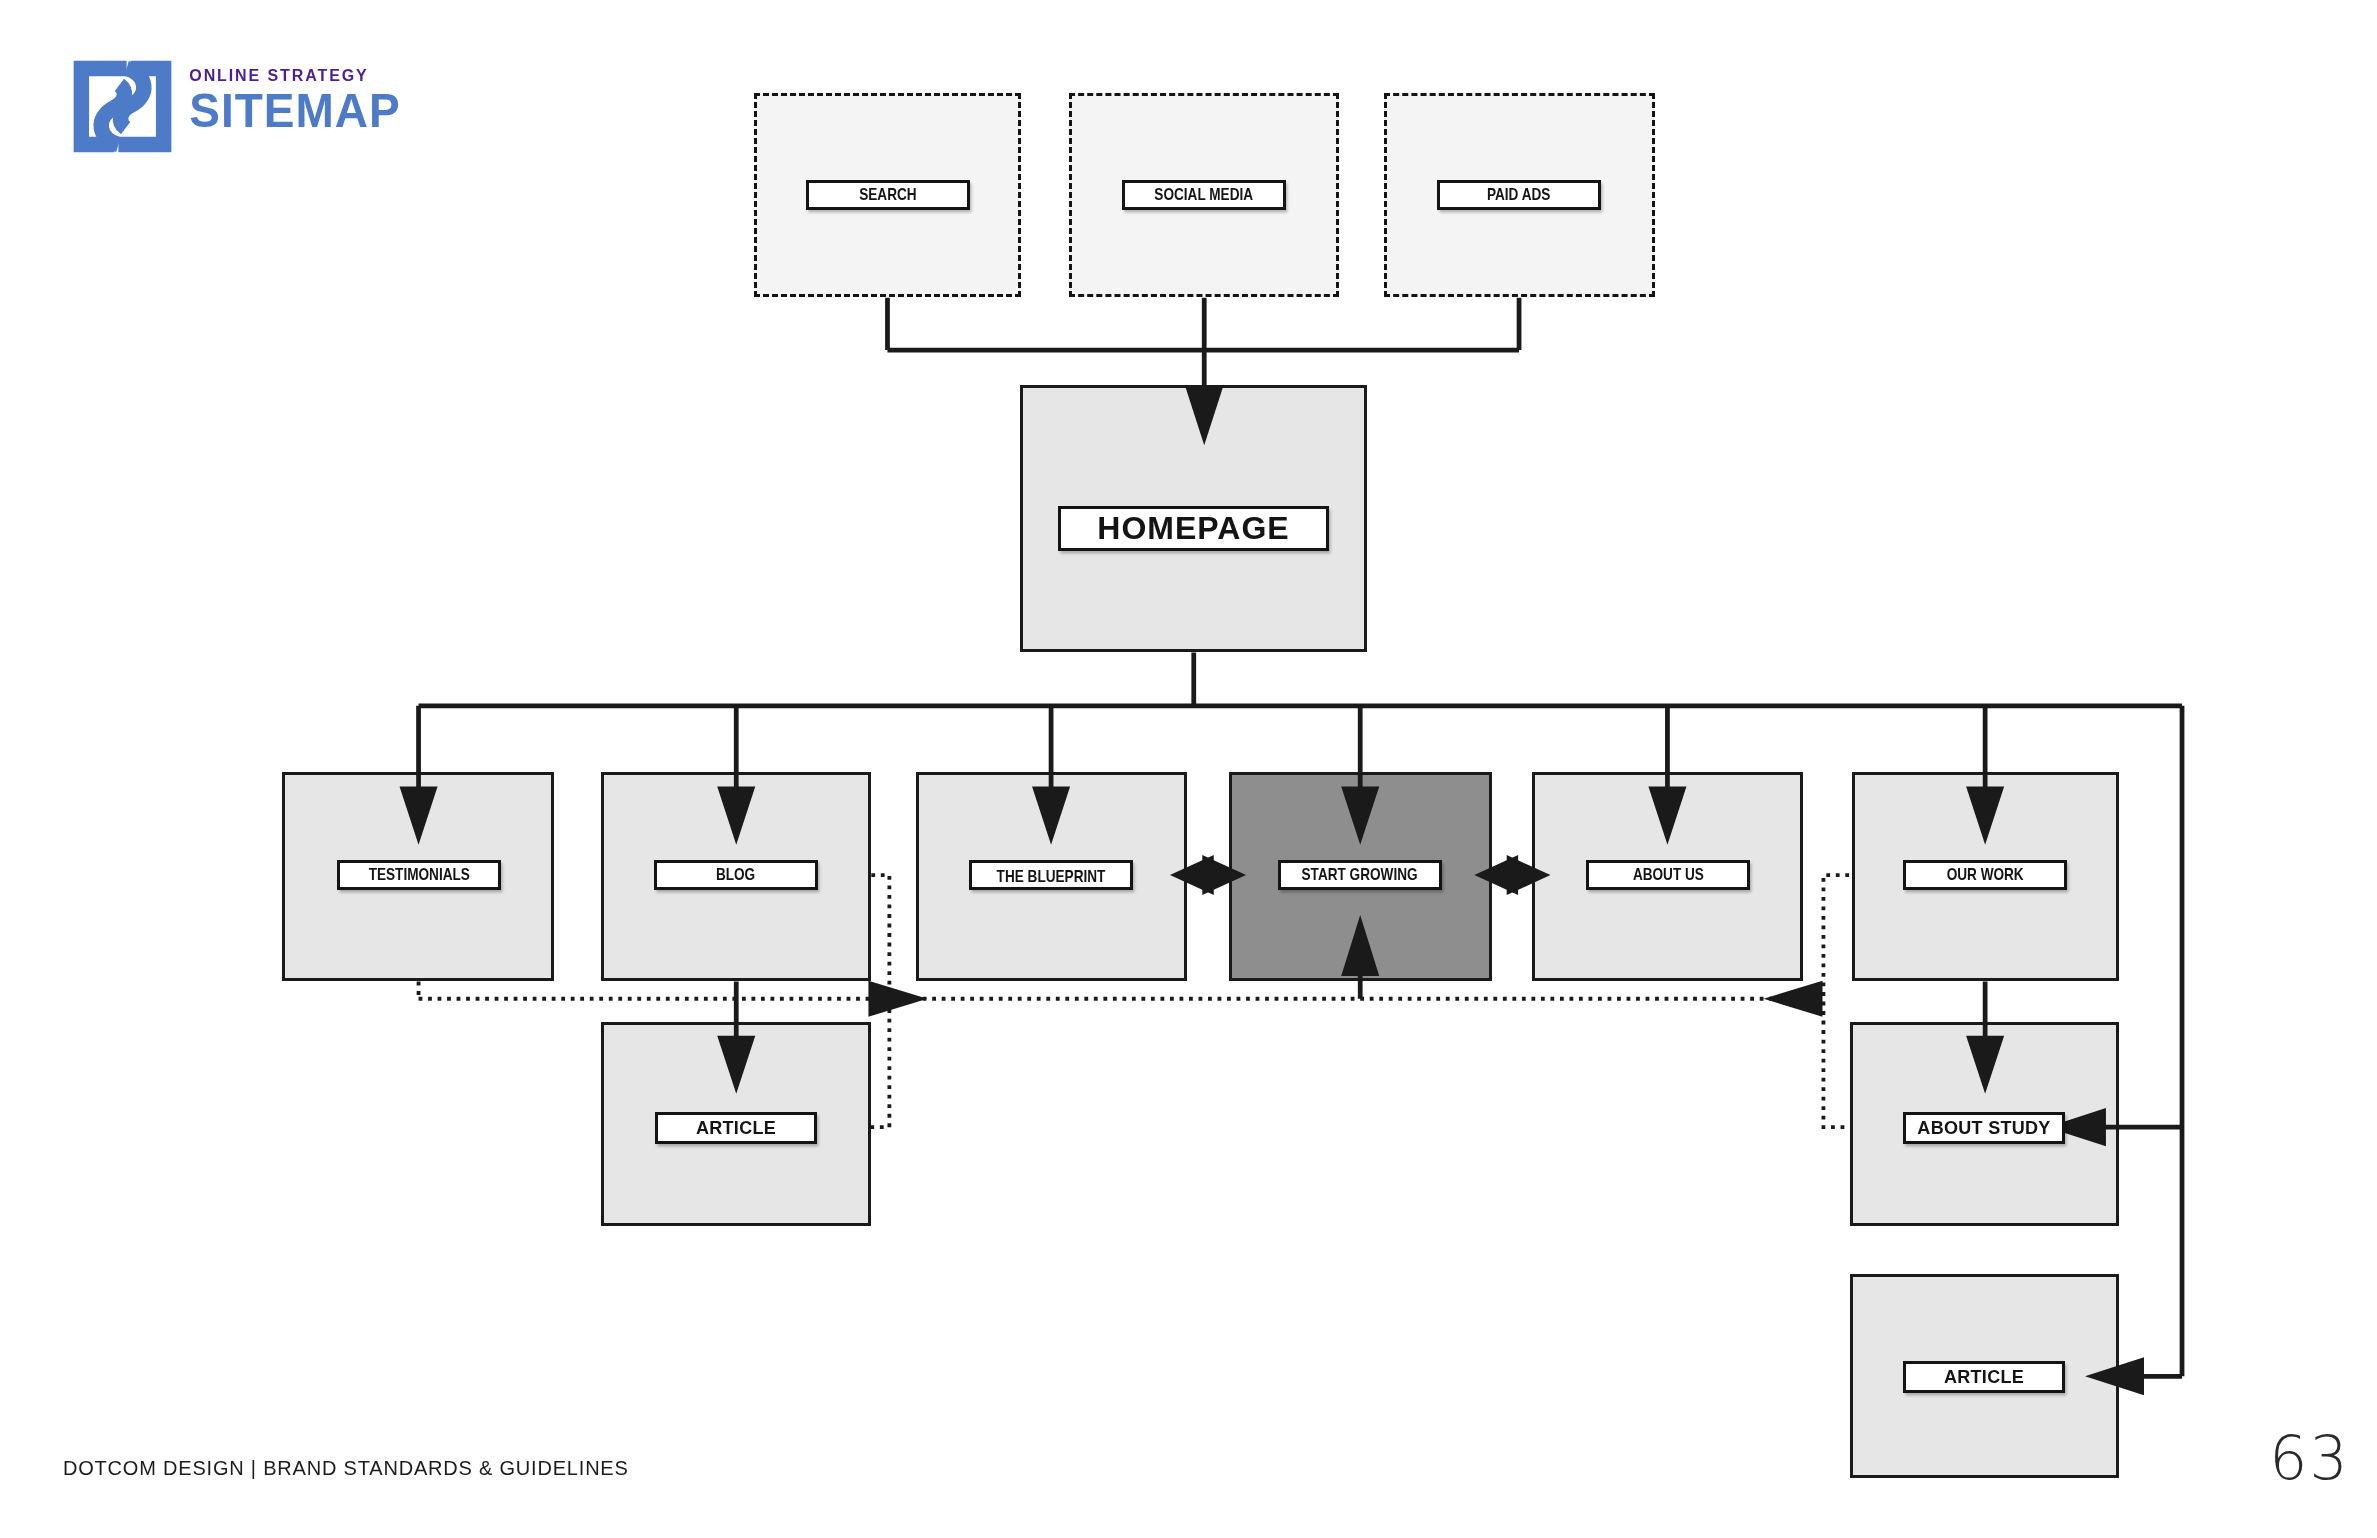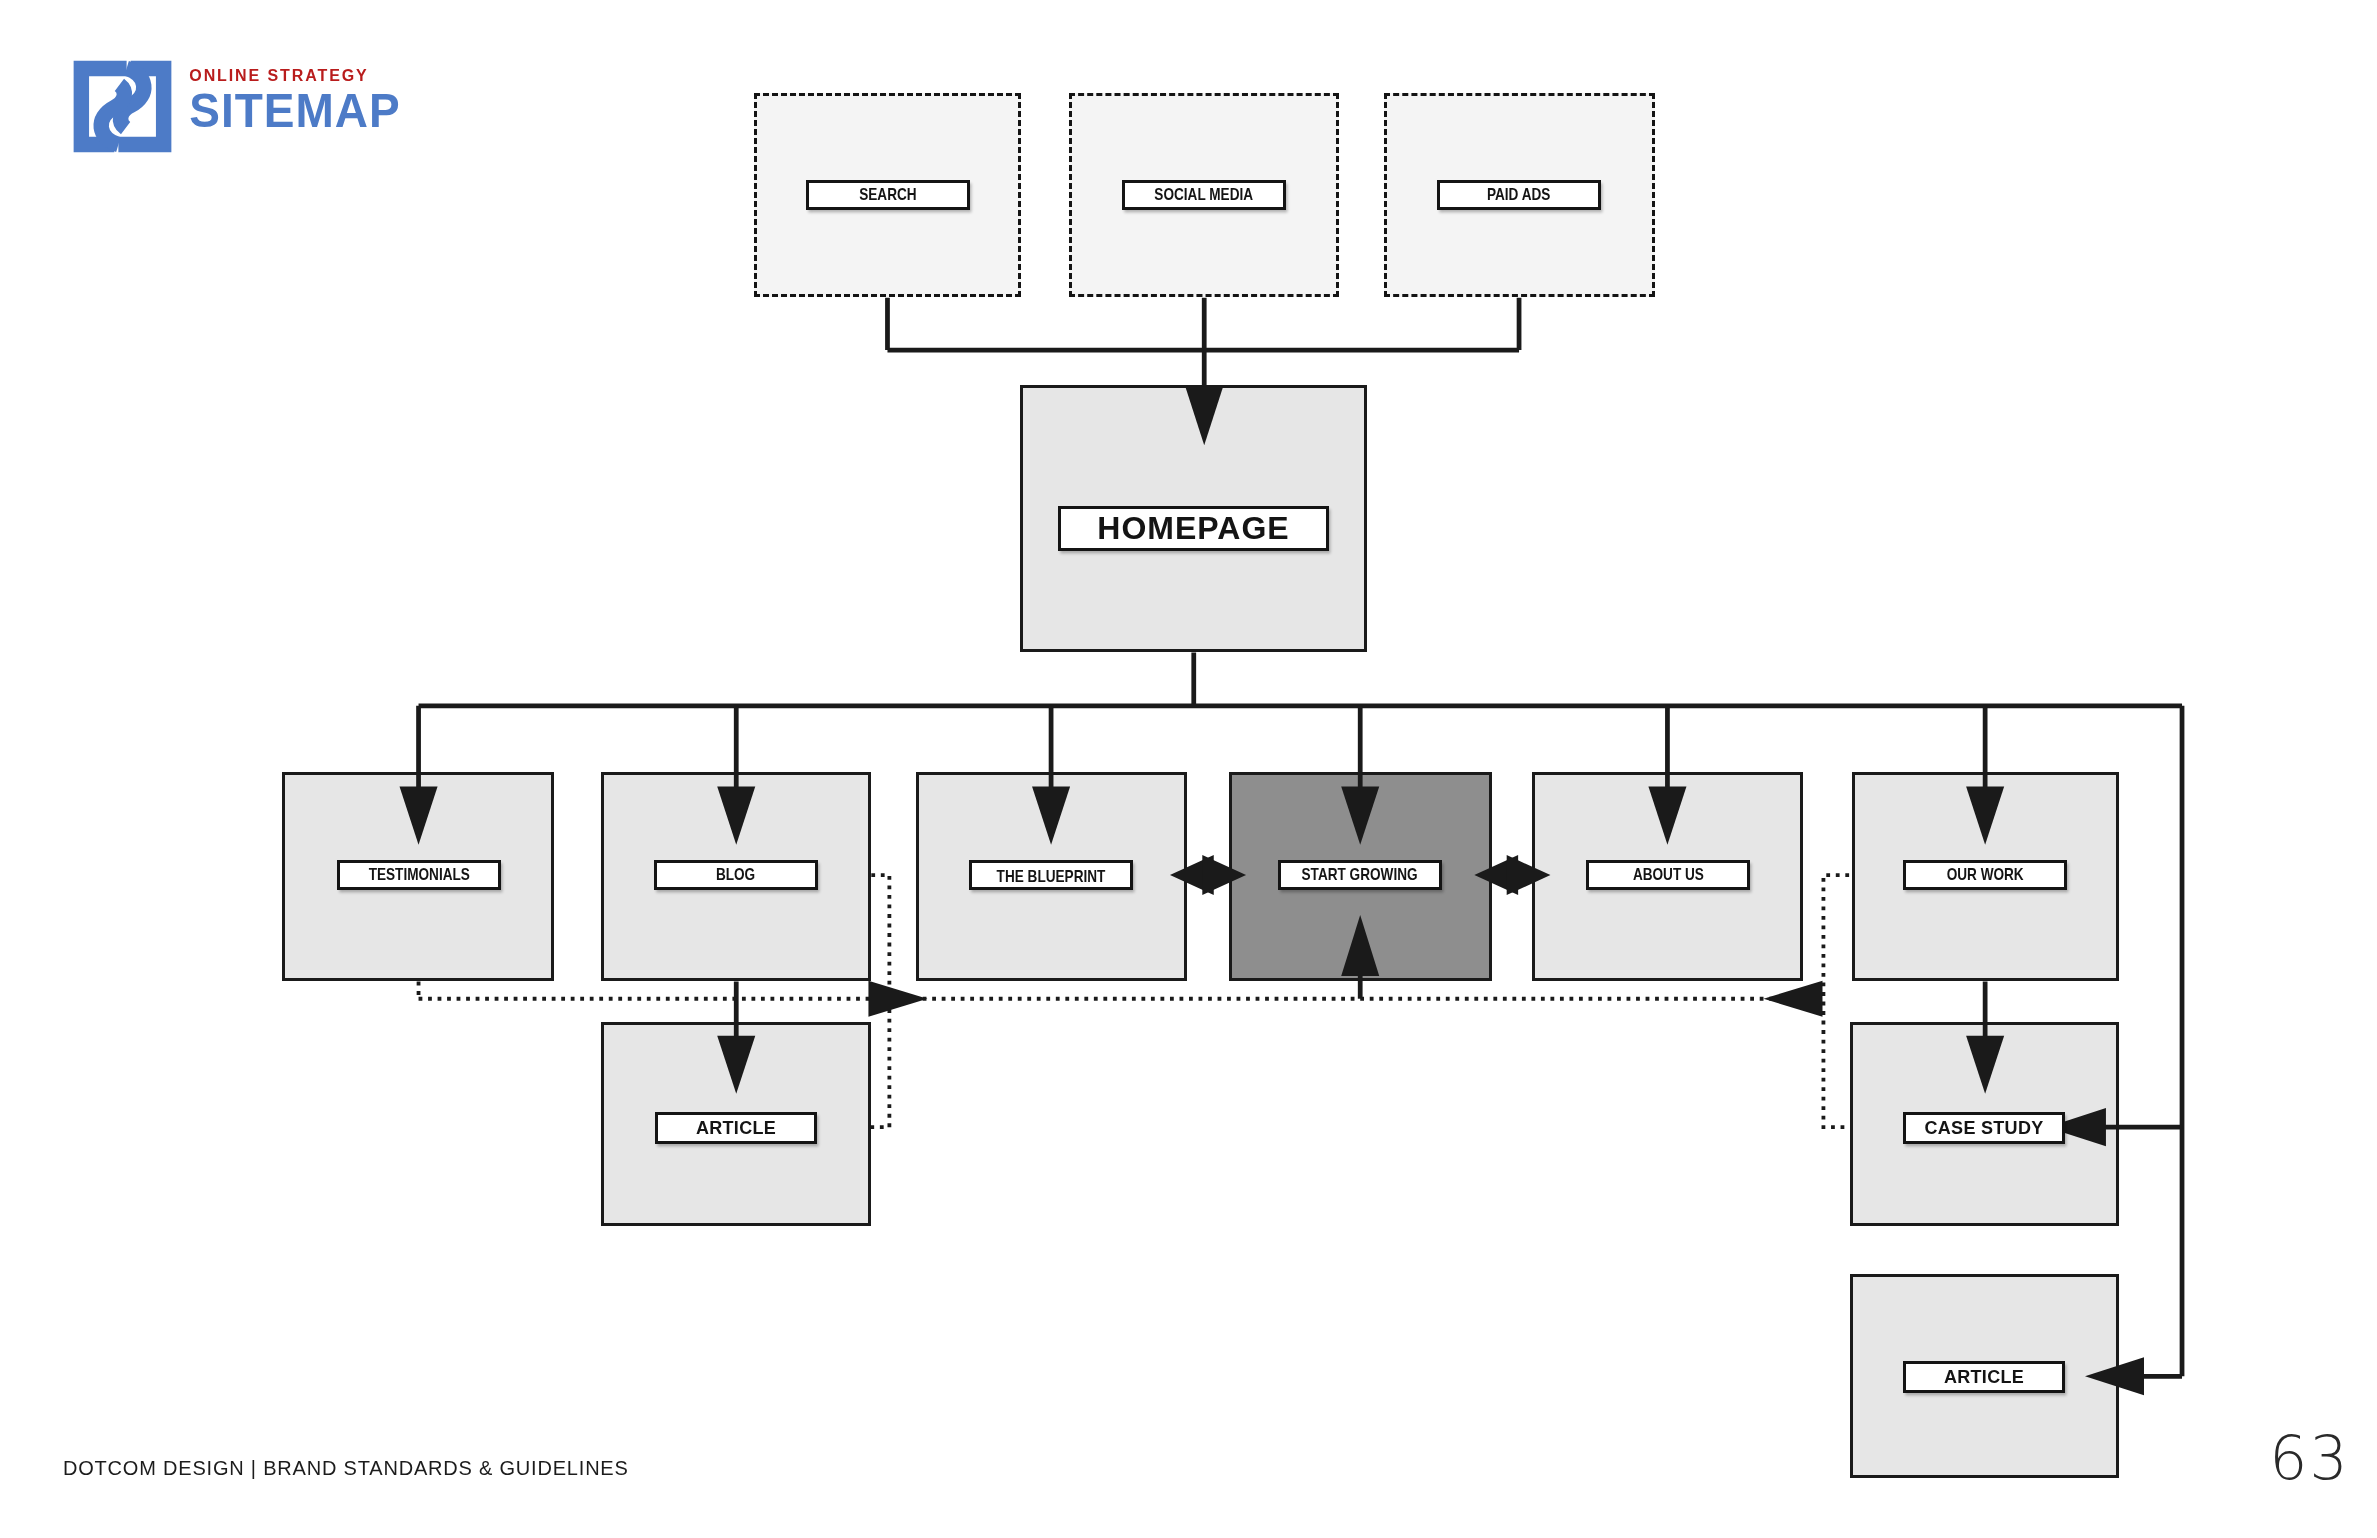--- a/index.html
+++ b/index.html
@@ -4,21 +4,21 @@
 <style>
   html,body{margin:0;padding:0;background:#ffffff;}
   body{width:2378px;height:1539px;overflow:hidden;position:relative;
        font-family:"Liberation Sans",sans-serif;}
   .canvas{position:absolute;left:0;top:0;width:2378px;height:1539px;background:#ffffff;}
 
   
   .logo{position:absolute;left:69px;top:59px;display:flex;align-items:flex-start;}
   .logo-mark{width:107px;height:95px;}
   .logo-text{margin-left:13.3px;padding-top:7.6px;}
-  .logo-tagline{font-size:16px;font-weight:bold;letter-spacing:1.9px;color:#b91c1c;}
+  .logo-tagline{font-size:16px;font-weight:bold;letter-spacing:1.9px;color:#4c1d95;}
   .logo-title{font-size:46px;font-weight:bold;letter-spacing:1px;color:#4d7bc7;
               line-height:1.0;margin-top:1.9px;transform:scaleY(1.04);transform-origin:top left;}
 
   
   .node{position:absolute;box-sizing:border-box;background:#e6e6e6;border:3.8px solid #1a1a1a;}
   .node.dashed{border:3.8px dashed #141414;background:#f4f4f4;}
   .node.dark{background:#8e8e8e;}
 
   
   .tag{position:absolute;box-sizing:border-box;background:#ffffff;border:3.8px solid #141414;
@@ -162,21 +162,21 @@
       <span class="cond">ABOUT US</span>
     </div>
   <div class="tag small" style="left:1903px;top:860px;">
       <span class="cond">OUR WORK</span>
     </div>
 
   <div class="tag wide" style="left:655px;top:1112px;">
       <span>ARTICLE</span>
     </div>
   <div class="tag wide" style="left:1903px;top:1112px;">
-      <span>CASE STUDY</span>
+      <span>ABOUT STUDY</span>
     </div>
   <div class="tag wide" style="left:1903px;top:1361px;">
       <span>ARTICLE</span>
     </div>
 
   <div class="footer-text">DOTCOM DESIGN | BRAND STANDARDS &amp; GUIDELINES</div>
   <div class="page-number">63</div>
 
 </div>
 

